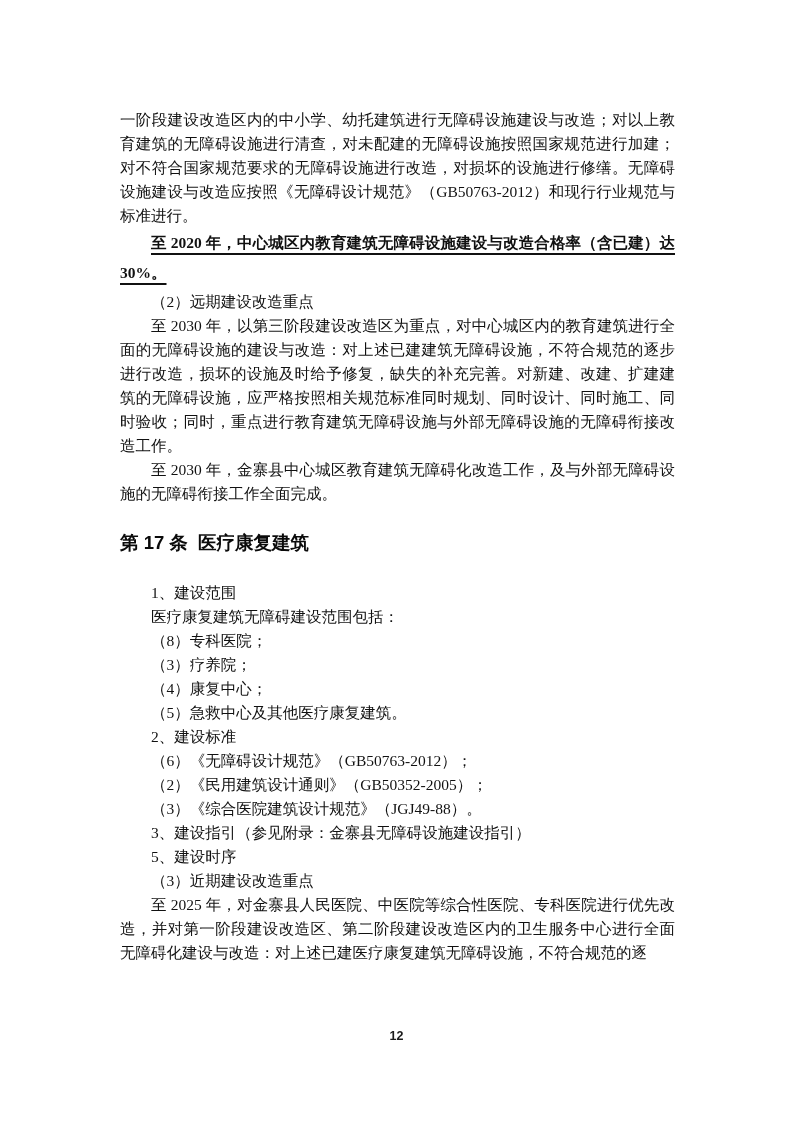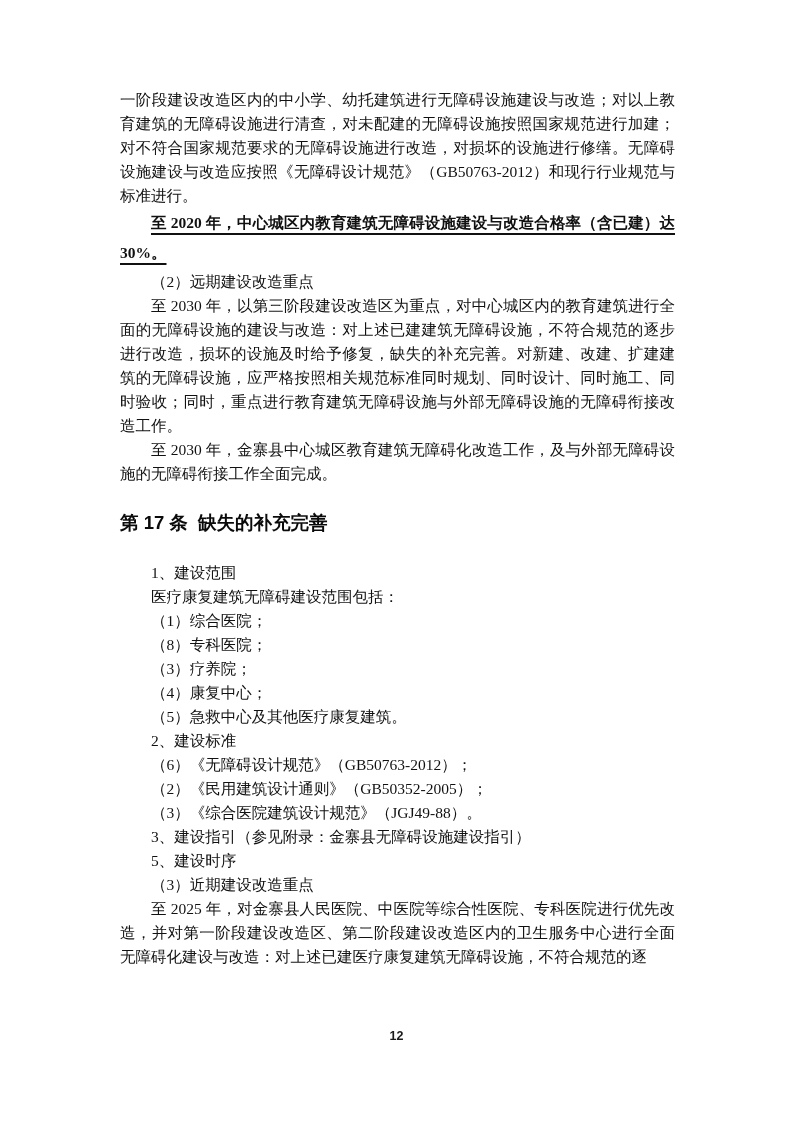--- a/index.html
+++ b/index.html
@@ -10,21 +10,21 @@
   .page {
     position: relative;
     width: 793px;
     height: 1122px;
     background: #ffffff;
     overflow: hidden;
   }
   .doc-body {
     position: absolute;
     left: 120px;
-    top: 88px;
+    top: 108px;
     width: 555px;
     font-family: "Liberation Serif", "DejaVu Serif", serif;
     font-size: 15.5px;
     line-height: 24px;
     color: #111111;
     text-align: justify;
   }
   .para {
     margin: 0;
     text-indent: 2em;
@@ -75,26 +75,25 @@
 
 <div class="page">
   <div class="doc-body">
     <p class="para no-indent">一阶段建设改造区内的中小学、幼托建筑进行无障碍设施建设与改造；对以上教育建筑的无障碍设施进行清查，对未配建的无障碍设施按照国家规范进行加建；对不符合国家规范要求的无障碍设施进行改造，对损坏的设施进行修缮。无障碍设施建设与改造应按照《无障碍设计规范》（GB50763-2012）和现行行业规范与标准进行。</p>
     <p class="para bold-underline">至 2020 年，中心城区内教育建筑无障碍设施建设与改造合格率（含已建）达 30%。</p>
     <p class="para mt2">（2）远期建设改造重点</p>
     <p class="para">至 2030 年，以第三阶段建设改造区为重点，对中心城区内的教育建筑进行全面的无障碍设施的建设与改造：对上述已建建筑无障碍设施，不符合规范的逐步进行改造，损坏的设施及时给予修复，缺失的补充完善。对新建、改建、扩建建筑的无障碍设施，应严格按照相关规范标准同时规划、同时设计、同时施工、同时验收；同时，重点进行教育建筑无障碍设施与外部无障碍设施的无障碍衔接改造工作。</p>
     <p class="para">至 2030 年，金寨县中心城区教育建筑无障碍化改造工作，及与外部无障碍设施的无障碍衔接工作全面完成。</p>
 
     <h2 class="heading">
-      <span class="h-num">第 17 条</span><span class="h-title">缺失的补充完善</span>
+      <span class="h-num">第 17 条</span><span class="h-title">医疗康复建筑</span>
     </h2>
 
     <p class="para">1、建设范围</p>
     <p class="para">医疗康复建筑无障碍建设范围包括：</p>
-    <p class="para">（1）综合医院；</p>
     <p class="para">（8）专科医院；</p>
     <p class="para">（3）疗养院；</p>
     <p class="para">（4）康复中心；</p>
     <p class="para">（5）急救中心及其他医疗康复建筑。</p>
     <p class="para">2、建设标准</p>
     <p class="para">（6）《无障碍设计规范》（GB50763-2012）；</p>
     <p class="para">（2）《民用建筑设计通则》（GB50352-2005）；</p>
     <p class="para">（3）《综合医院建筑设计规范》（JGJ49-88）。</p>
     <p class="para">3、建设指引（参见附录：金寨县无障碍设施建设指引）</p>
     <p class="para">5、建设时序</p>

